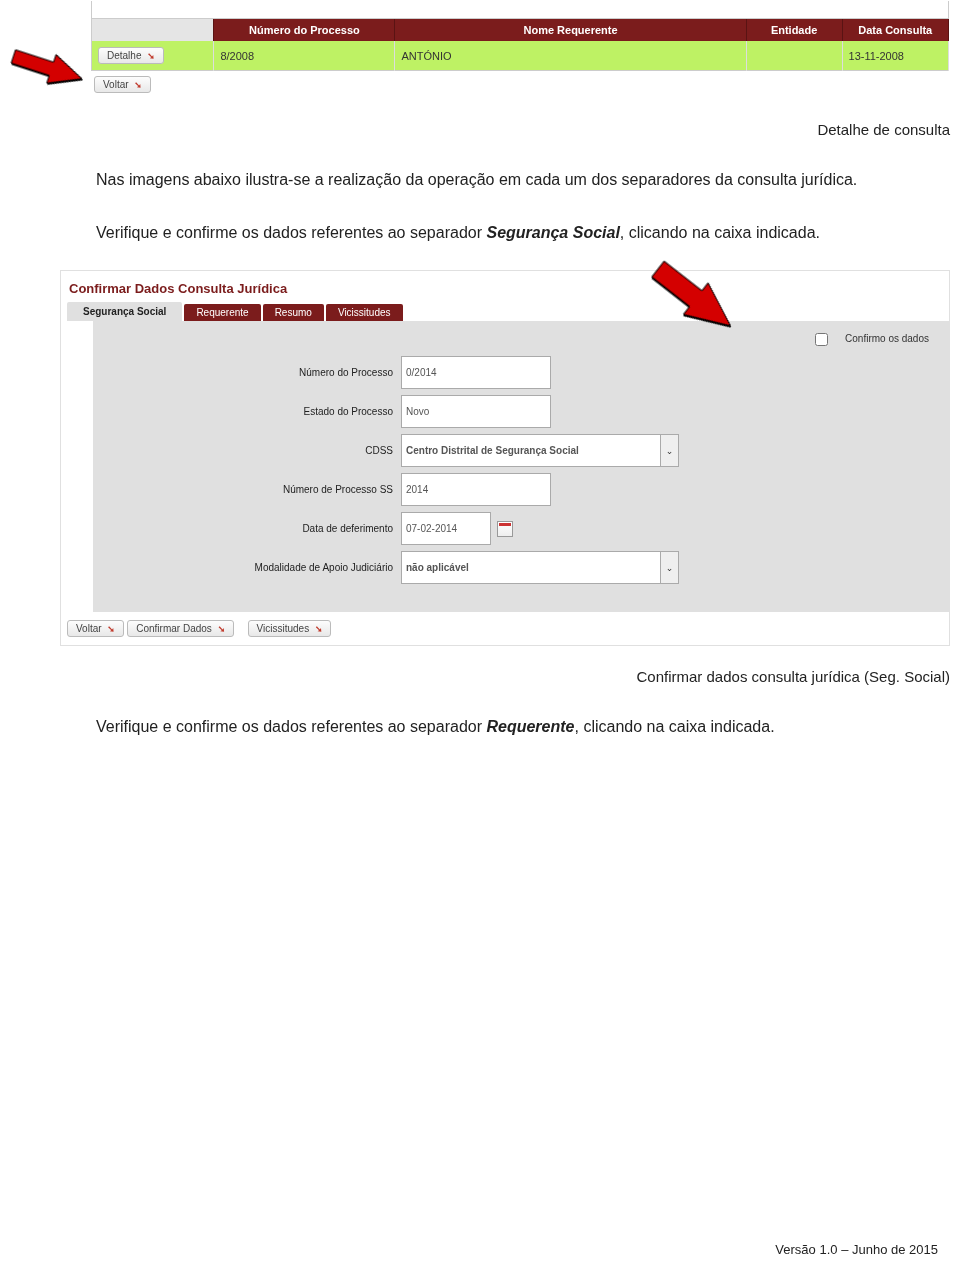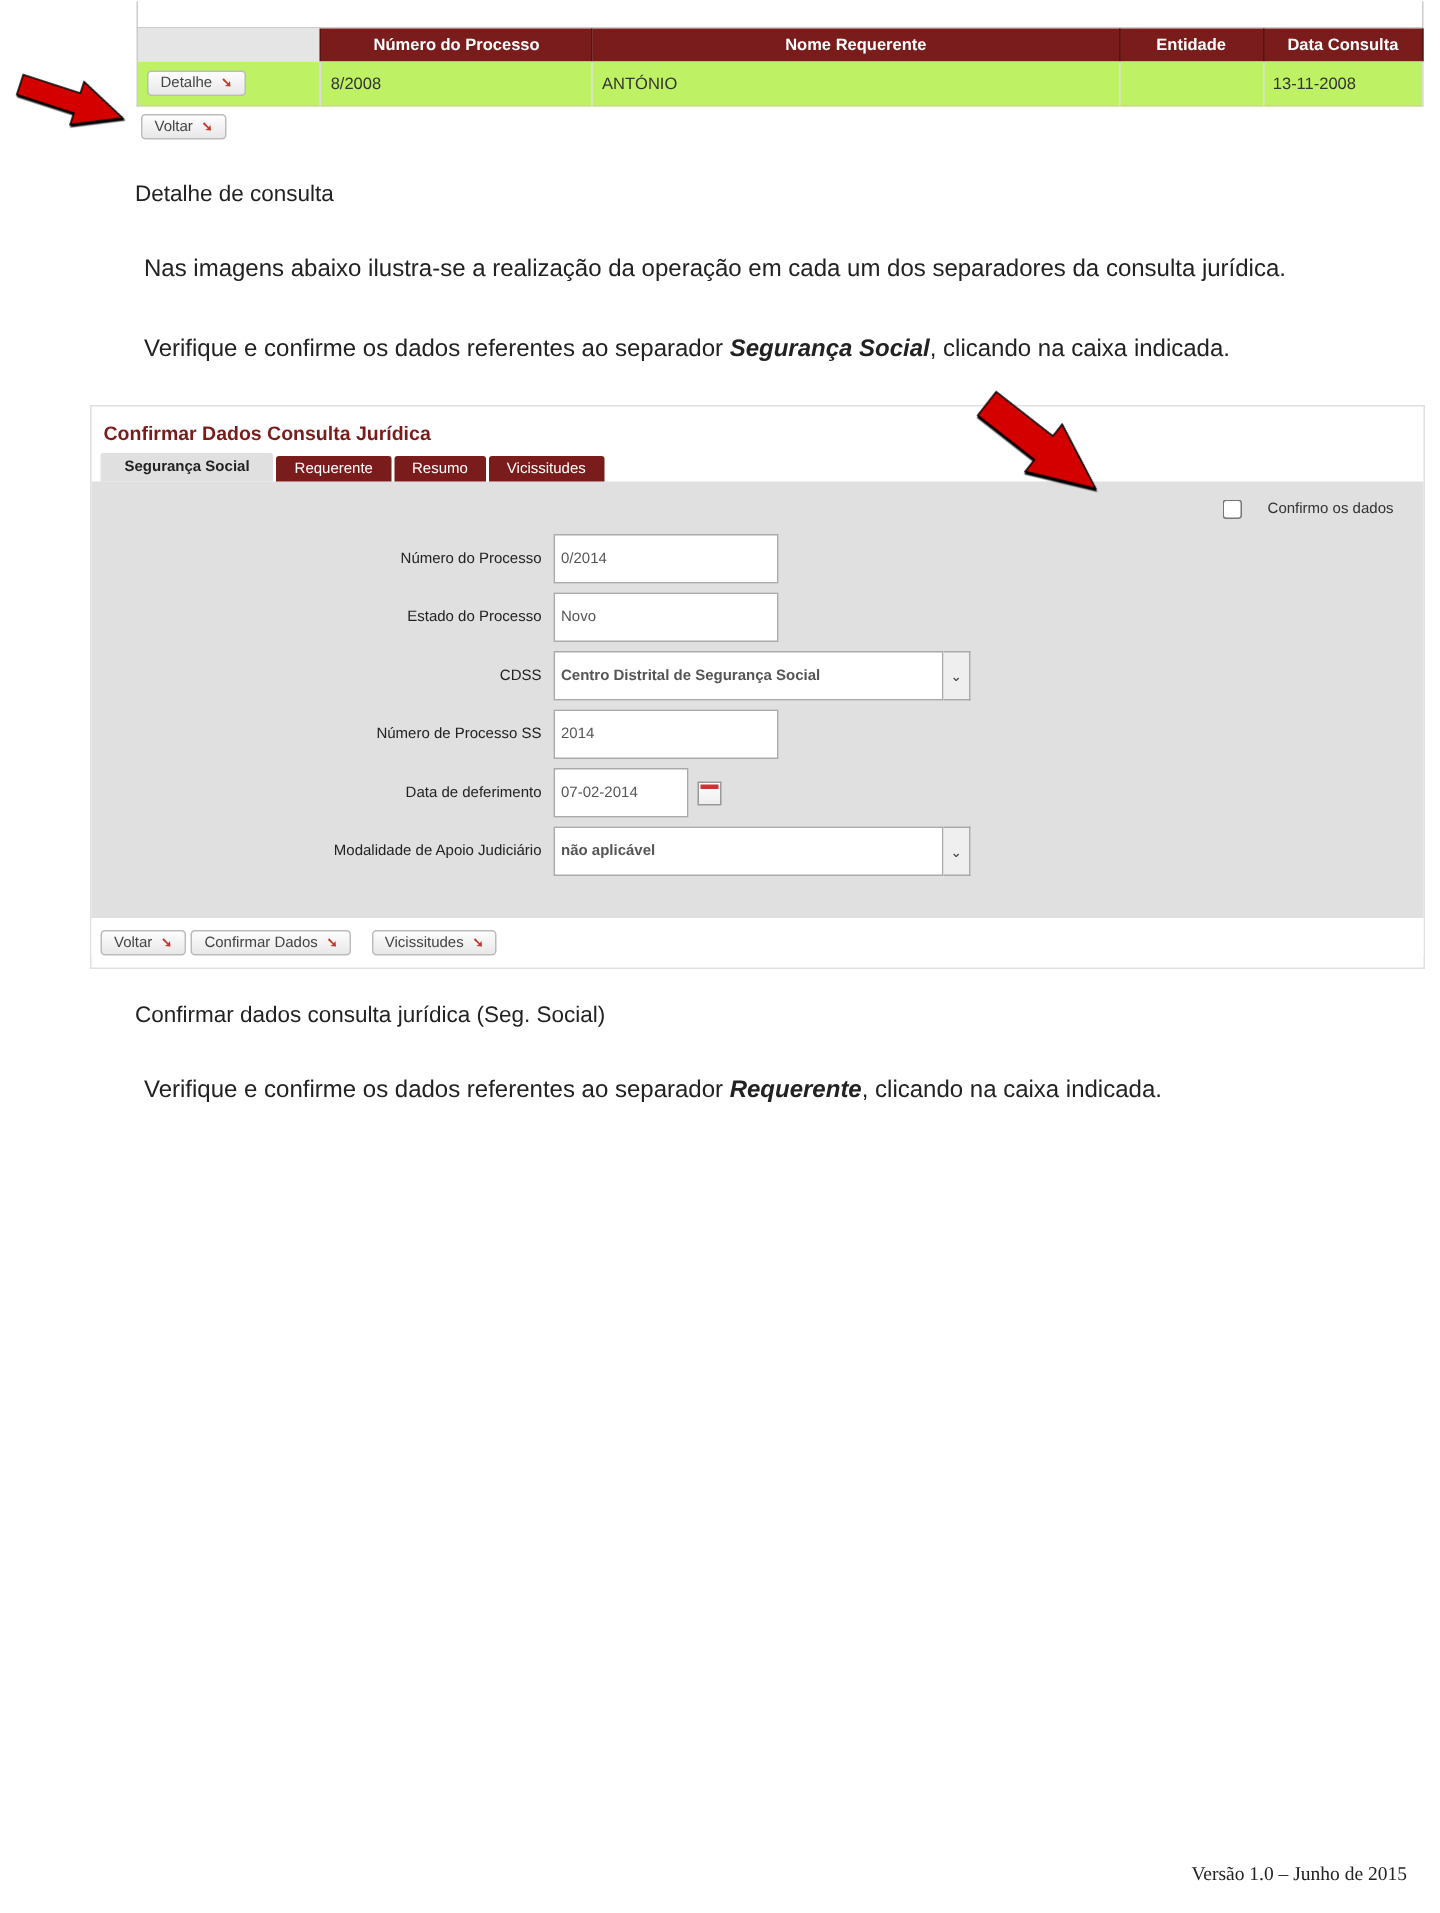--- a/index.html
+++ b/index.html
@@ -17,46 +17,46 @@
   .col-btn { width: 115px; }
   .col-proc { width: 170px; }
   .col-nome { width: 330px; }
   .col-ent { width: 90px; }
   .col-data { width: 100px; }
   .btn { display: inline-block; background: linear-gradient(#fdfdfd,#e8e8e8); border: 1px solid #bbb; border-radius: 3px; padding: 2px 8px 2px 8px; font-size: 10px; color: #444; cursor: pointer; }
   .btn .arr { color: #c0392b; font-weight: bold; margin-left: 3px; font-size: 9px; }
   .btn-row { padding: 5px 3px; }
 
   
-  .caption { text-align: left; font-family: 'Trebuchet MS', sans-serif; font-size: 15px; color: #222; margin: 22px 0 26px; }
+  .caption { text-align: right; font-family: 'Trebuchet MS', sans-serif; font-size: 15px; color: #222; margin: 22px 0 26px; }
   .para { font-family: 'Trebuchet MS', sans-serif; font-size: 16px; color: #222; line-height: 1.95; text-align: justify; margin-bottom: 22px; padding: 0 6px; }
   .bolditalic { font-style: italic; font-weight: bold; }
 
   
   .ss2 { background: #fff; border: 1px solid #e0e0e0; padding: 0 0 8px 0; margin-left: -30px; }
   .ss2-title { color: #7b1c1c; font-weight: bold; font-size: 13px; padding: 10px 8px 6px; }
   .tabs { display: flex; align-items: flex-end; gap: 2px; padding-left: 6px; }
   .tab { background: #7b1c1c; color: #fff; font-size: 10px; padding: 3px 12px; border-radius: 2px 2px 0 0; cursor: pointer; }
   .tab.active { background: #e0e0e0; color: #222; font-weight: bold; padding: 4px 16px; }
-  .form-body { background: #e0e0e0; padding: 10px 8px 22px; }
+  .form-body { background: #e0e0e0; padding: 10px 8px 22px; margin-left: 32px; }
   .confirm-row { text-align: right; font-size: 10px; color: #333; padding: 2px 12px 10px 0; }
   .confirm-row input[type=checkbox] { vertical-align: middle; margin-right: 14px; width: 13px; height: 13px; background: #fff; }
   .frow { display: flex; align-items: center; margin-bottom: 6px; }
   .flabel { width: 300px; text-align: right; font-size: 10px; color: #222; padding-right: 8px; }
   .finput { background: #fff; border: 1px solid #aaa; font-size: 10px; color: #555; padding: 2px 4px; height: 33px; }
   .w-short { width: 150px; }
   .w-long { width: 260px; font-weight: bold; }
   .w-med { width: 90px; }
   .sel-wrap { display: inline-flex; align-items: stretch; }
   .sel-btn { width: 18px; background: #efefef; border: 1px solid #aaa; border-left: none; display: flex; align-items: center; justify-content: center; font-size: 9px; color: #333; cursor: pointer; }
   .cal-icon { display: inline-block; width: 16px; height: 16px; border: 1px solid #999; margin-left: 6px; background: linear-gradient(#fff,#eee); cursor: pointer; position: relative; }
   .cal-icon::before { content: ""; position: absolute; top: 1px; left: 1px; right: 1px; height: 3px; background: #c33; }
   .btn-row2 { padding: 8px 6px 0; background: #fff; }
 
-  .footer { text-align: right; font-family: Liberation Serif, serif; font-size: 13px; color: #222; padding: 8px 22px; position: absolute; bottom: 10px; right: 0; }
+  .footer { text-align: right; font-family: Liberation Sans, sans-serif; font-size: 13px; color: #222; padding: 8px 22px; position: absolute; bottom: 10px; right: 0; }
 
   
   .arrow-svg { filter: drop-shadow(1px 1px 0 #000); }
 </style>
 </head>
 <body>
 
 <svg class="arrow" style="left:6px; top:40px;" width="82" height="54">
   <defs></defs>
   <g transform="rotate(18 40 26)">

